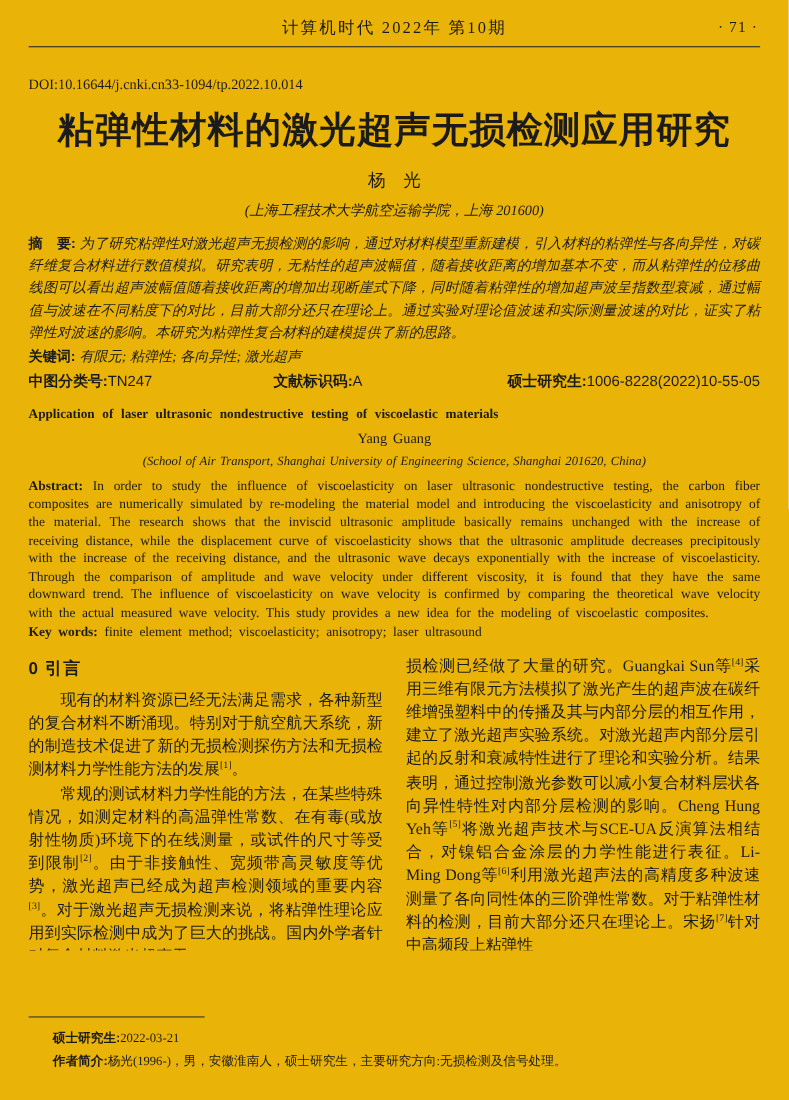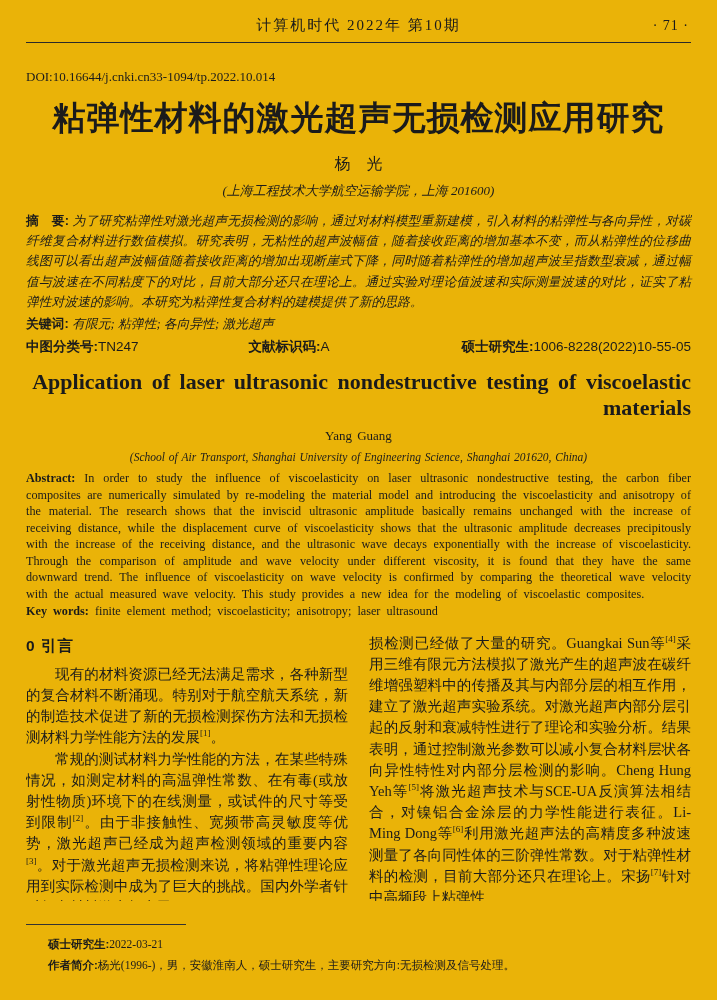--- a/index.html
+++ b/index.html
@@ -31,21 +31,21 @@
   .kw-cn { font-size:12.8px; line-height:20.4px; font-style:italic; margin-top:1px; }
   .meta-line {
     margin-top:3px; display:flex; font-size:13.5px; line-height:20px;
     font-family:"Liberation Sans","DejaVu Sans",sans-serif;
     gap:38px;
   }
   .meta-line .lbl { font-weight:bold; }
   .meta-item-code { margin-left:72px; }
   .meta-item-article { margin-left:auto; }
   
-  .title-en { margin-top:12px; text-align:right; font-size:22px; font-weight:bold; word-spacing:4px; }
+  .title-en { margin-top:12px; text-align:left; font-size:12px; font-weight:bold; word-spacing:4px; }
   .author-en { margin-top:7px; text-align:center; font-size:13px; word-spacing:2px; }
   .affil-en { margin-top:7px; text-align:center; font-size:11.5px; font-style:italic; word-spacing:1px; }
   .abstract-en { margin-top:7px; font-size:12.2px; line-height:16.5px; text-align:justify; word-spacing:3px; }
   .abstract-en .lbl, .kw-en .lbl { font-weight:bold; }
   .kw-en { font-size:12.2px; line-height:16.5px; margin-top:1px; word-spacing:3px; }
   
   .columns { margin-top:13px; display:flex; gap:21px; height:268px; overflow:hidden; }
   .col { flex:1 1 0; font-size:14.5px; line-height:21.2px; text-align:justify; }
   .sec-heading {
     font-family:"Liberation Sans","DejaVu Sans",sans-serif;

